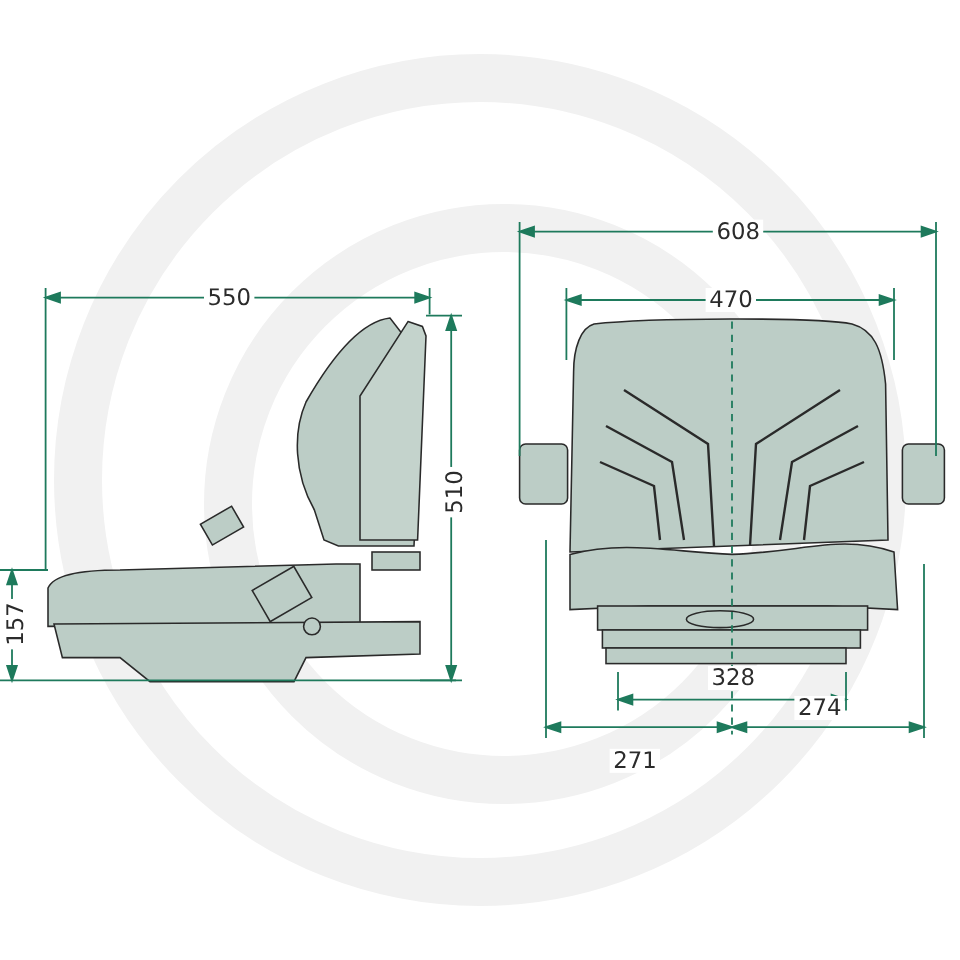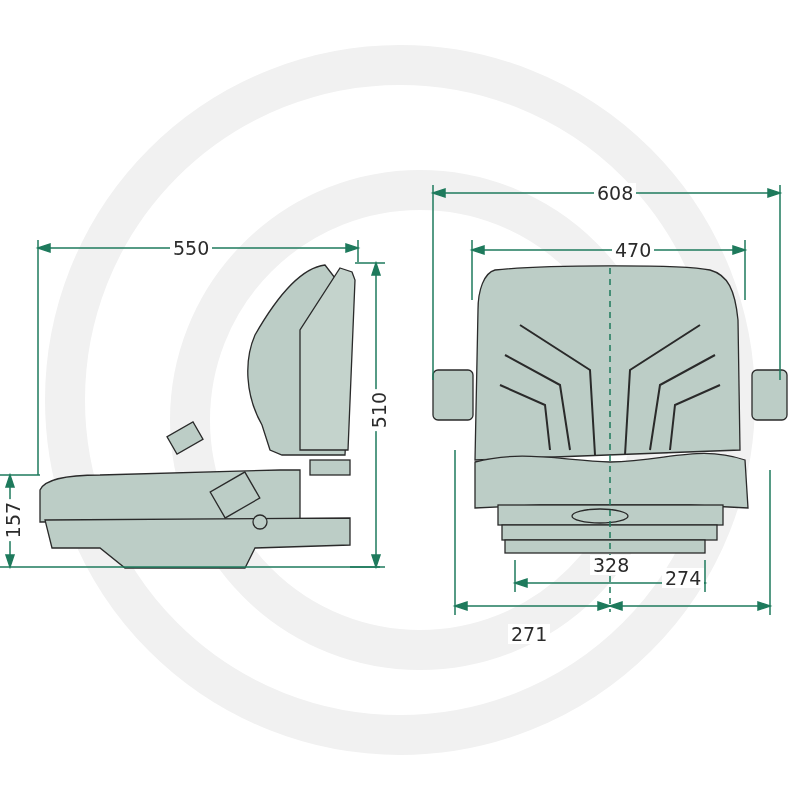--- a/index.html
+++ b/index.html
@@ -96,16 +96,16 @@
       <polygon points="610,606 598,602 598,610"></polygon>
     <polygon points="610,606 622,602 622,610"></polygon>
       <polygon points="770,606 758,602 758,610"></polygon>
   </g>
 </svg>
 
 <span class="dim" style="left:170px;top:238px;text-align:right;">550</span>
 <span class="dim vert" style="left:358px;top:400px;">510</span>
 <span class="dim vert" style="left:-8px;top:510px;">157</span>
 <span class="dim" style="left:566px;top:183px;margin-left:28px;">608</span>
-<span class="dim" style="left:588px;top:240px;margin-left:24px;">470</span>
+<span class="dim" style="left:588px;top:240px;">470</span>
 <span class="dim" style="left:590px;top:555px;">328</span>
 <span class="dim" style="left:508px;top:624px;">271</span>
-<span class="dim" style="left:662px;top:568px;">274</span>
+<span class="dim" style="left:662px;top:580px;">274</span>
 
 </body></html>

